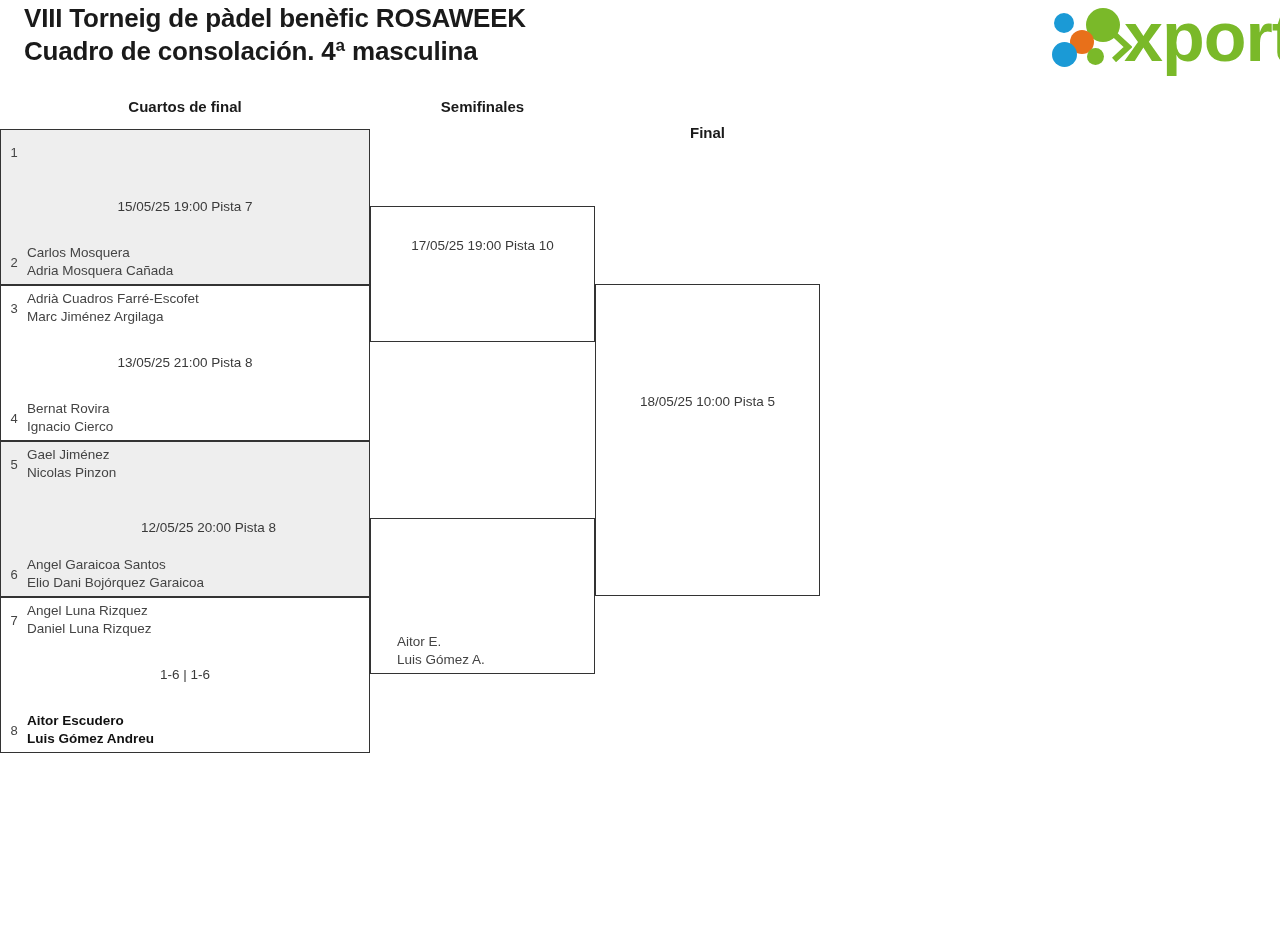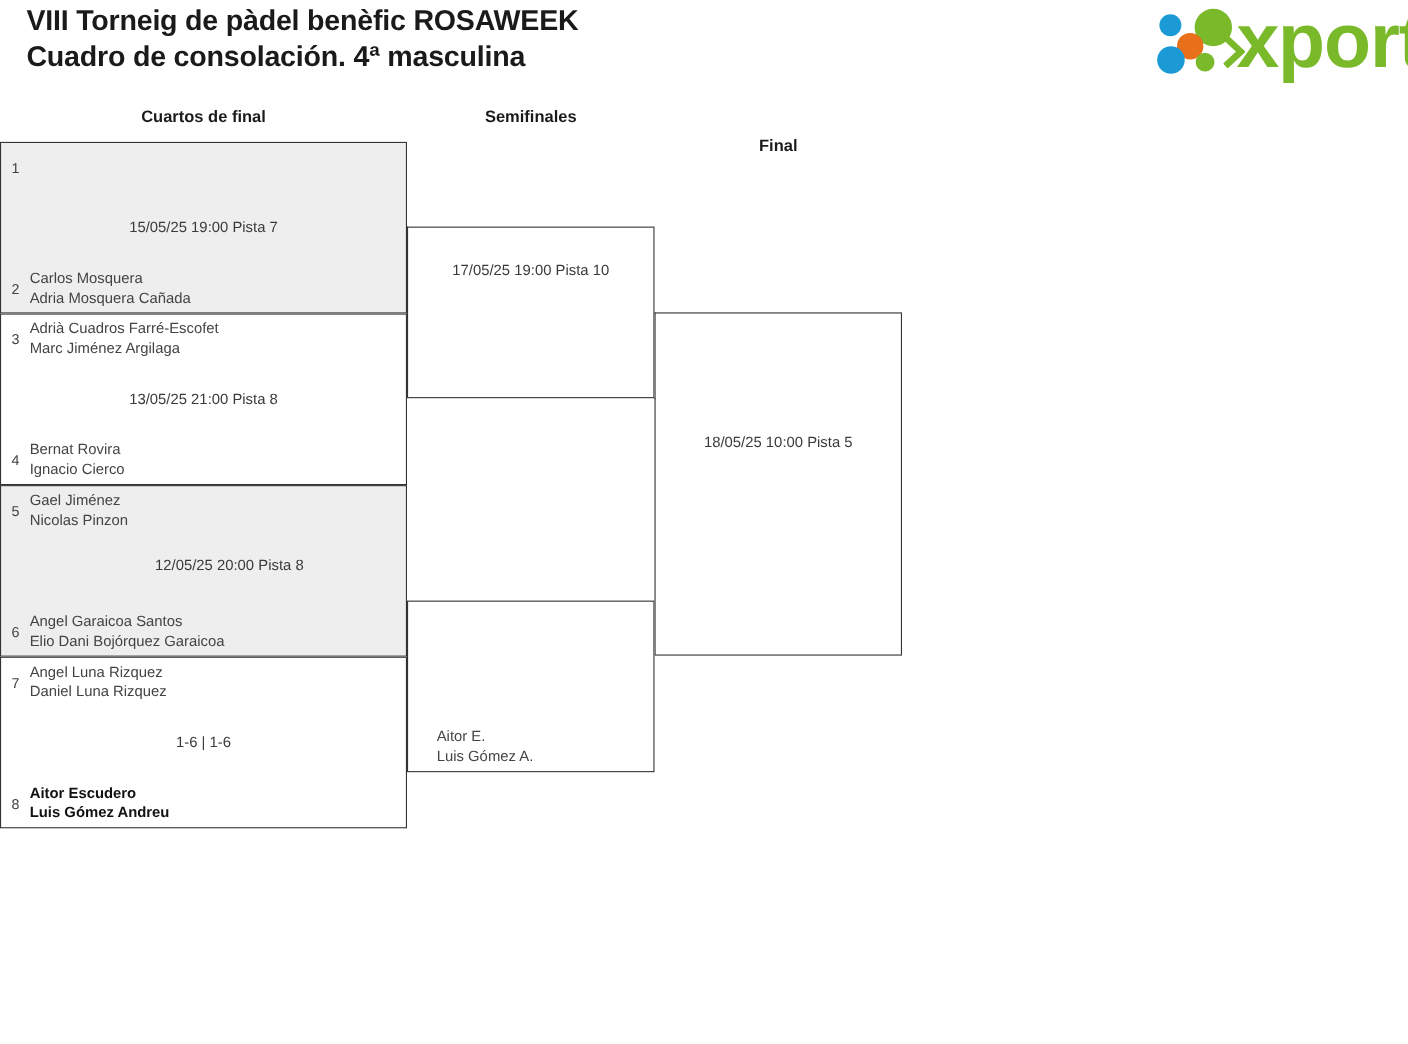--- a/index.html
+++ b/index.html
@@ -168,21 +168,21 @@
   </div>
 
   <div class="match shaded" id="qf-2" style="left:0px; top:441px; width:370px; height:156px;">
     <div class="slot slot-top">
       <span class="seed">5</span>
       <span class="players">
         <span class="p">Gael Jiménez</span>
         <span class="p">Nicolas Pinzon</span>
       </span>
     </div>
-    <div class="meta" style="top:64px;padding-left:47px;">12/05/25 20:00 Pista 8</div>
+    <div class="meta" style="top:78px;padding-left:47px;">12/05/25 20:00 Pista 8</div>
     <div class="slot slot-bottom">
       <span class="seed">6</span>
       <span class="players">
         <span class="p">Angel Garaicoa Santos</span>
         <span class="p">Elio Dani Bojórquez Garaicoa</span>
       </span>
     </div>
   </div>
 
   <div class="match winner-match" id="qf-3" style="left:0px; top:597px; width:370px; height:156px;">
@@ -196,39 +196,39 @@
     <div class="meta" style="top:69px;">1-6 | 1-6</div>
     <div class="slot slot-bottom winner">
       <span class="seed">8</span>
       <span class="players">
         <span class="p">Aitor Escudero</span>
         <span class="p">Luis Gómez Andreu</span>
       </span>
     </div>
   </div>
 
-  <div class="match" id="sf-0" style="left:370px; top:206px; width:225px; height:156px;">
+  <div class="match" id="sf-0" style="left:370px; top:206px; width:225px; height:136px;">
     <div class="slot slot-top">
       <span class="seed"></span>
       <span class="players">
         <span class="p"></span>
         <span class="p"></span>
       </span>
     </div>
     <div class="meta" style="top:31px;">17/05/25 19:00 Pista 10</div>
     <div class="slot slot-bottom">
       <span class="seed"></span>
       <span class="players">
         <span class="p"></span>
         <span class="p"></span>
       </span>
     </div>
   </div>
 
-  <div class="match" id="sf-1" style="left:370px; top:518px; width:225px; height:156px;margin-top:28px;">
+  <div class="match" id="sf-1" style="left:370px; top:518px; width:225px; height:156px;">
     <div class="slot slot-top">
       <span class="seed"></span>
       <span class="players">
         <span class="p"></span>
         <span class="p"></span>
       </span>
     </div>
     <div class="meta" style="top:31px;"></div>
     <div class="slot slot-bottom">
       <span class="seed"></span>

